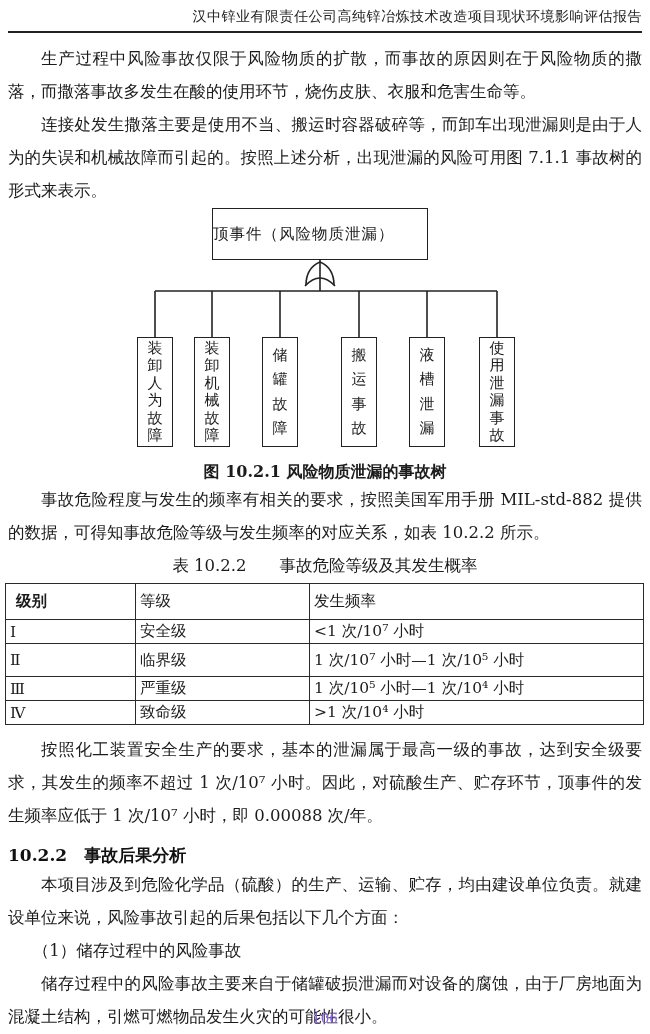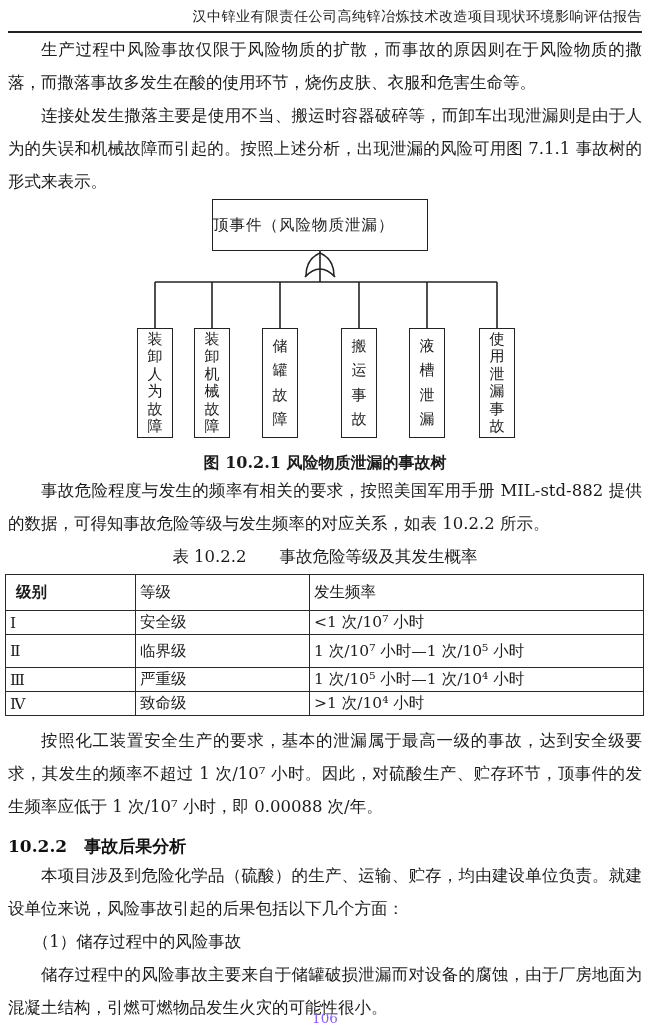--- a/index.html
+++ b/index.html
@@ -9,21 +9,21 @@
     position:relative; width:650px; height:1034px; margin:0 auto;
     background:#ffffff; padding:5px 8px 0; overflow:hidden;
   }
   
   .doc-header { text-align:right; font-size:14px; letter-spacing:.5px;
     padding:3px 0 5px; border-bottom:2px solid #222; color:#222; }
   
   .body-text { font-size:16.5px; line-height:33px; text-align:justify; color:#1b1b1b; }
   .indent2 { text-indent:2em; }
   .indent15 { text-indent:1.5em; }
-  .p1 { }
+  .p1 { margin-top:9px; }
   .p4 { margin-top:8px; }
   
   .diagram { position:relative; width:634px; height:252px; margin-top:0; }
   .diagram svg { position:absolute; left:0; top:0; }
   .top-event-box {
     position:absolute; left:204px; top:1px; width:216px; height:52px;
     border:1.5px solid #222; display:flex; align-items:center; 
     background:#fff; font-size:15.5px; letter-spacing:1px;
   }
   .event-box {

